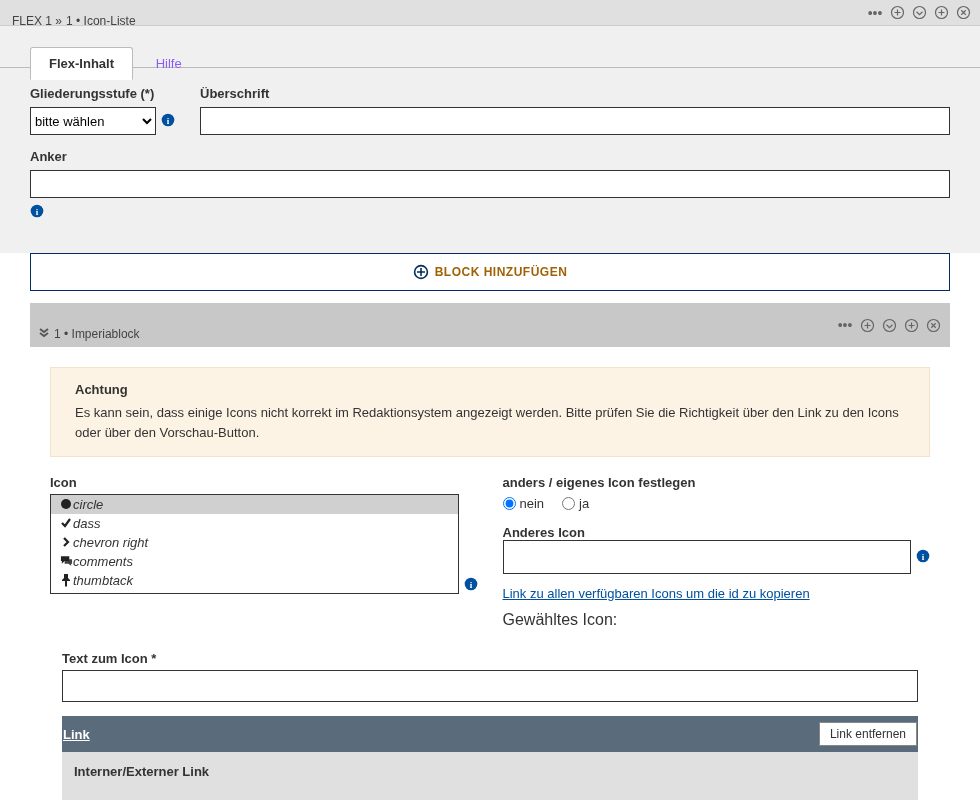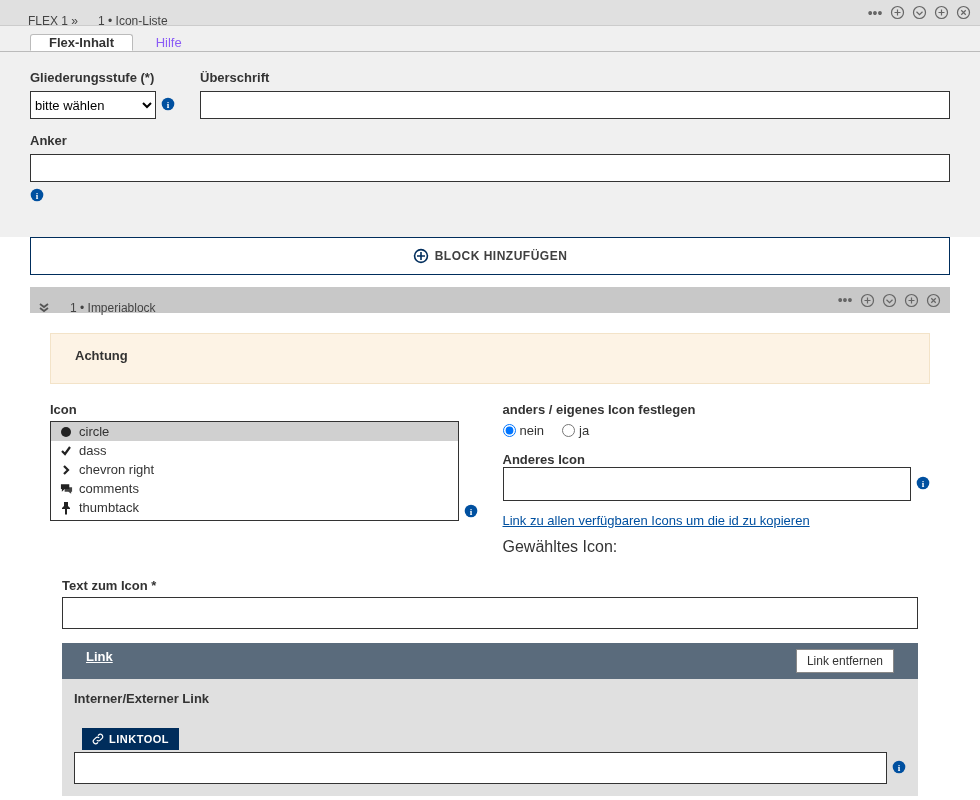--- a/index.html
+++ b/index.html
@@ -1,82 +1,82 @@
 <!DOCTYPE html>
 <html><head>
 <meta charset="utf-8">
 <style>
 * { box-sizing: border-box; margin: 0; padding: 0; }
 body { font-family: Arial, Helvetica, sans-serif; font-size: 13px; color: #333; background: #fff; }
 .container { width: 980px; }
 
 
 .panel-bar { background: #e0e0e0; height: 26px; display: flex; align-items: center; justify-content: space-between; padding: 0 8px; border-bottom: 1px solid #ccc; }
-.panel-bar-left { display: flex; align-items: flex-start; gap: 20px; font-size: 12px; color: #444; margin-top: 16px; }
+.panel-bar-left { display: flex; align-items: flex-end; gap: 4px; font-size: 12px; color: #444; margin-top: 16px; }
 .panel-bar-right { display: flex; align-items: center; gap: 4px; }
 .chevron-double { font-size: 12px; color: #555; }
 .icon-btn { width: 18px; height: 18px; display: inline-flex; align-items: center; justify-content: center; cursor: pointer; color: #666; font-size: 14px; }
 .icon-btn svg { width: 15px; height: 15px; }
 
 
 .tab-bar { background: #f0f0f0; padding: 8px 30px 0; border-bottom: 1px solid #bbb; }
-.tab { display: inline-block; padding: 0 18px; font-size: 13px; cursor: pointer; border: 1px solid transparent; position: relative; top: 0; }
+.tab { display: inline-block; padding: 8px 18px; font-size: 13px; cursor: pointer; border: 1px solid transparent; position: relative; top: 13px; }
 .tab.active { background: #fff; border: 1px solid #bbb; border-bottom: 1px solid #fff; border-radius: 3px 3px 0 0; font-weight: bold; color: #333; }
 .tab.inactive { color: #8b5cf6; }
 
 
 .form-area { background: #f0f0f0; padding: 18px 30px; }
 .form-row { display: flex; gap: 25px; margin-bottom: 14px; align-items: center; }
 .form-col { display: flex; flex-direction: column; }
 .form-col.narrow { width: 145px; }
 .form-col.wide { flex: 1; }
 .label { font-weight: bold; font-size: 13px; margin-bottom: 6px; }
 select, input[type="text"] { border: 1px solid #333; padding: 5px 0; font-size: 13px; background: #fff; width: 100%; }
 select { height: 28px; }
 input[type="text"] { height: 28px; }
 .select-row { display: flex; align-items: center; gap: 5px; }
 .info-icon { color: #0050a0; font-size: 14px; }
 
 
-.add-block { margin: 0 30px 12px; border: 1px solid #002d5c; background: #fff; color: #404040; font-weight: bold; font-size: 12px; letter-spacing: 0.5px; padding: 10px; display: flex; align-items: center; justify-content: center; gap: 6px; cursor: pointer; }
+.add-block { margin: 0 30px 12px; border: 1px solid #002d5c; background: #fff; color: #a16207; font-weight: bold; font-size: 12px; letter-spacing: 0.5px; padding: 10px; display: flex; align-items: center; justify-content: center; gap: 6px; cursor: pointer; }
 .add-block svg { width: 16px; height: 16px; }
 
 
 .sub-panel { margin: 0 30px; }
-.sub-panel-bar { background: #c8c8c8; height: 26px; display: flex; align-items: center; justify-content: space-between; padding: 0 8px; font-size: 12px; color: #333; }
+.sub-panel-bar { background: #c8c8c8; height: 44px; display: flex; align-items: center; justify-content: space-between; padding: 0 8px; font-size: 12px; color: #333; }
 .sub-panel-body { background: #fff; padding: 20px; }
 
 
 .warning { background: #fdf3e5; border: 1px solid #f3e3c8; padding: 14px 24px; margin-bottom: 18px; }
 .warning-title { font-weight: bold; margin-bottom: 6px; font-size: 13px; }
 .warning-text { font-size: 13px; line-height: 1.5; }
 
 
 .icon-row { display: flex; gap: 25px; }
 .icon-col-left { flex: 1; }
 .icon-col-right { flex: 1; }
 .icon-listbox { border: 1px solid #333; height: 100px; overflow-y: auto; margin-top: 4px; }
 .icon-listbox-wrap { display: flex; align-items: flex-end; gap: 5px; }
 .icon-listbox-inner { flex: 1; }
-.icon-item { padding: 2px 8px; display: flex; align-items: flex-end; gap: 6px; font-size: 13px; cursor: pointer; }
+.icon-item { padding: 2px 8px; display: flex; align-items: flex-start; font-size: 13px; cursor: pointer; font-style: italic; }
 .icon-item.selected { background: #d0d0d0; }
 .icon-item-glyph { width: 14px; height: 14px; display: inline-flex; align-items: center; justify-content: center; }
 .radio-row { display: flex; gap: 18px; margin: 6px 0 14px; font-size: 13px; }
 .radio-row label { display: flex; align-items: center; gap: 4px; }
 .other-icon-wrap { display: flex; align-items: center; gap: 5px; }
 .other-icon-wrap input { flex: 1; height: 34px; }
 .link-blue { color: #0050a0; text-decoration: underline; font-size: 13px; display: inline-block; margin: 12px 0 10px; }
 
 
 .text-icon-section { margin-top: 22px; padding: 0 12px; }
 .text-icon-section input { height: 32px; margin-top: 4px; }
 
 
 .link-box { margin: 14px 12px 0; }
-.link-header { background: #5a6b7c; color: #fff; padding: 6px 24px; display: flex; justify-content: space-between; align-items: flex-start; text-decoration: underline; }
+.link-header { background: #5a6b7c; color: #fff; padding: 6px 1px; display: flex; justify-content: space-between; align-items: center; text-decoration: underline; }
 .link-header-title { font-weight: bold; font-size: 13px; }
 .link-remove-btn { background: #fff; color: #333; border: 1px solid #888; padding: 4px 10px; font-size: 12px; cursor: pointer; }
 .link-body { background: #e0e0e0; padding: 12px; }
 .link-body .label { margin-bottom: 22px; }
 .linktool-btn { background: #002d5c; color: #fff; border: none; padding: 5px 10px; font-size: 11px; font-weight: bold; letter-spacing: 0.5px; display: inline-flex; align-items: center; gap: 5px; cursor: pointer; margin-left: 8px; justify-content: flex-end; }
 .linktool-btn svg { width: 12px; height: 12px; }
 .link-input-row { display: flex; align-items: center; gap: 5px; margin-top: 2px; }
 .link-input-row input { flex: 1; height: 32px; }
 </style>
 </head>
@@ -206,20 +206,21 @@
               <circle cx="10" cy="10" r="8"></circle>
               <path d="M7 7l6 6M13 7l-6 6"></path>
             </svg>
           </span>
       </div>
     </div>
 
     <div class="sub-panel-body">
       <div class="warning">
         <div class="warning-title">Achtung</div>
+        <div class="warning-text">Es kann sein, dass einige Icons nicht korrekt im Redaktionsystem angezeigt werden. Bitte prüfen Sie die Richtigkeit über den Link zu den Icons oder über den Vorschau-Button.</div>
       </div>
 
       <div class="icon-row">
         <div class="icon-col-left">
           <span class="label">Icon</span>
           <div class="icon-listbox-wrap">
             <div class="icon-listbox-inner">
               <div class="icon-listbox" id="icon-listbox">
                   <div class="icon-item selected">
                     <span class="icon-item-glyph">

